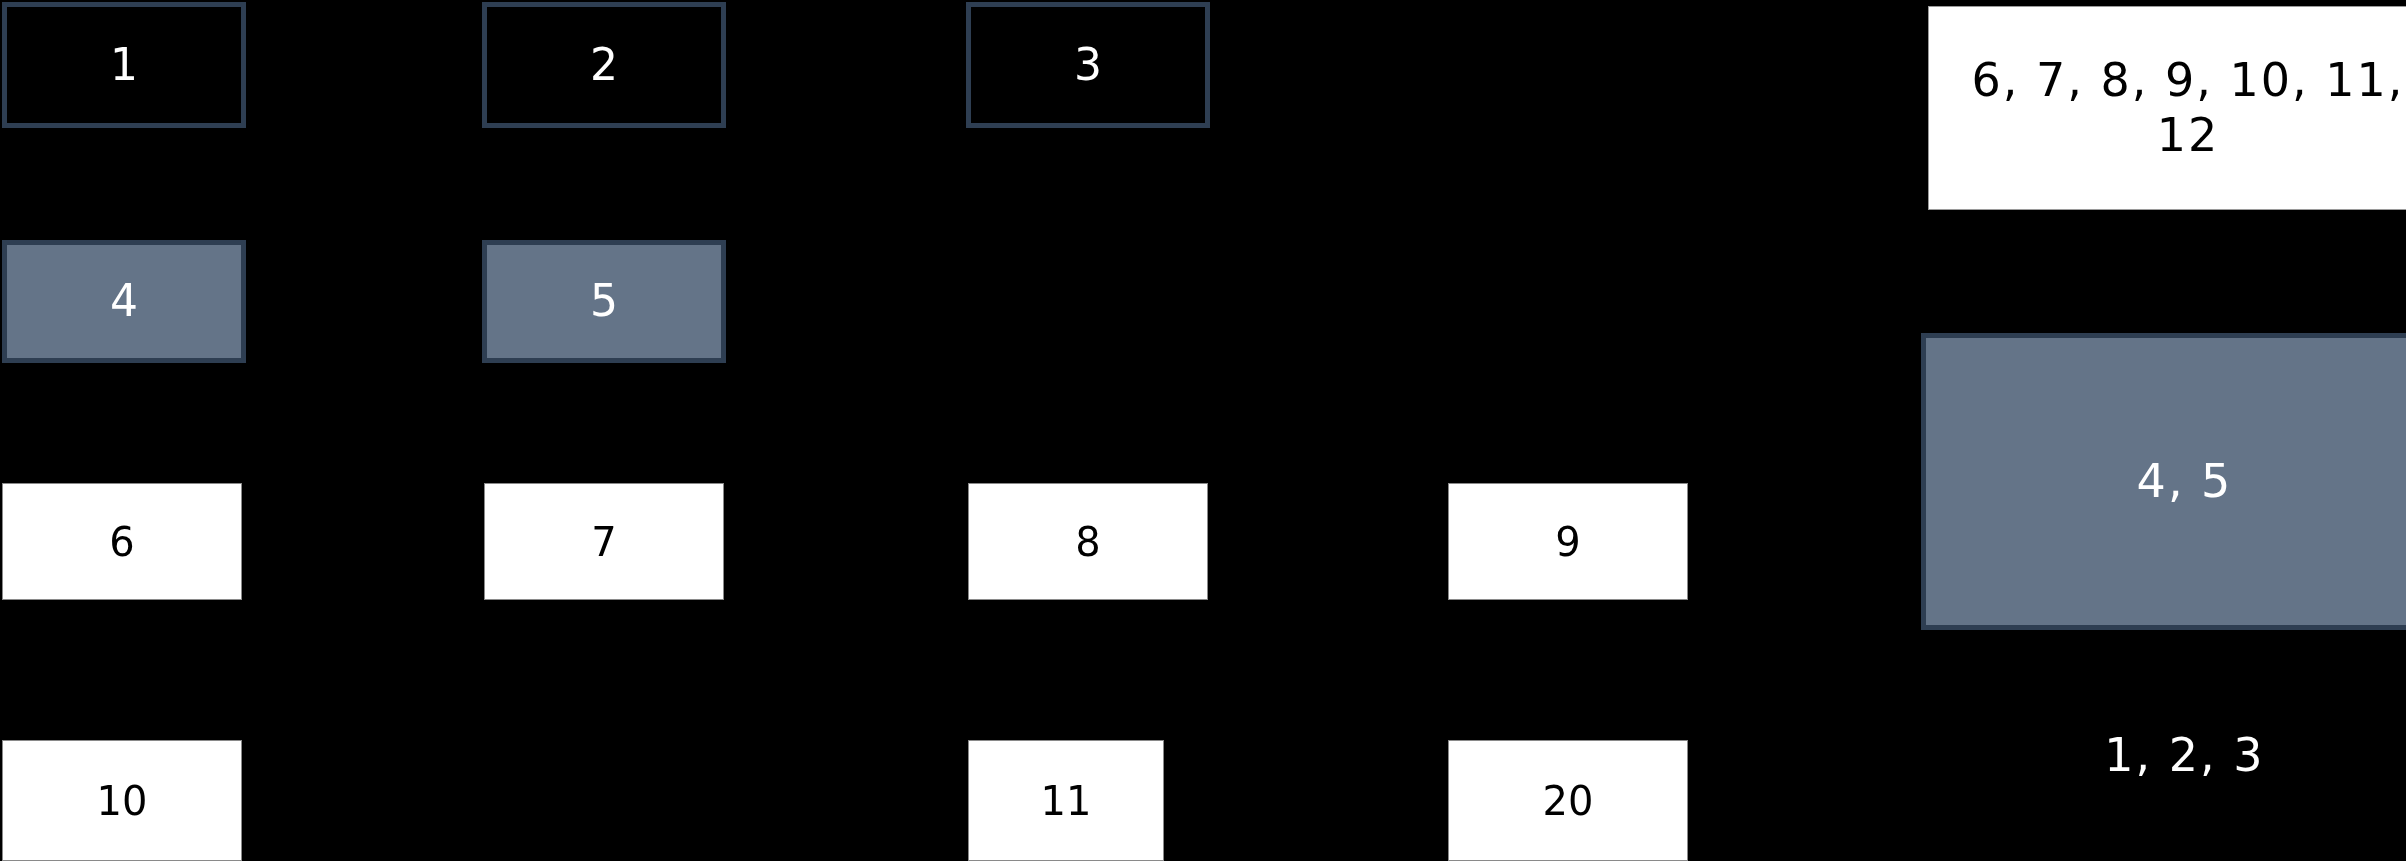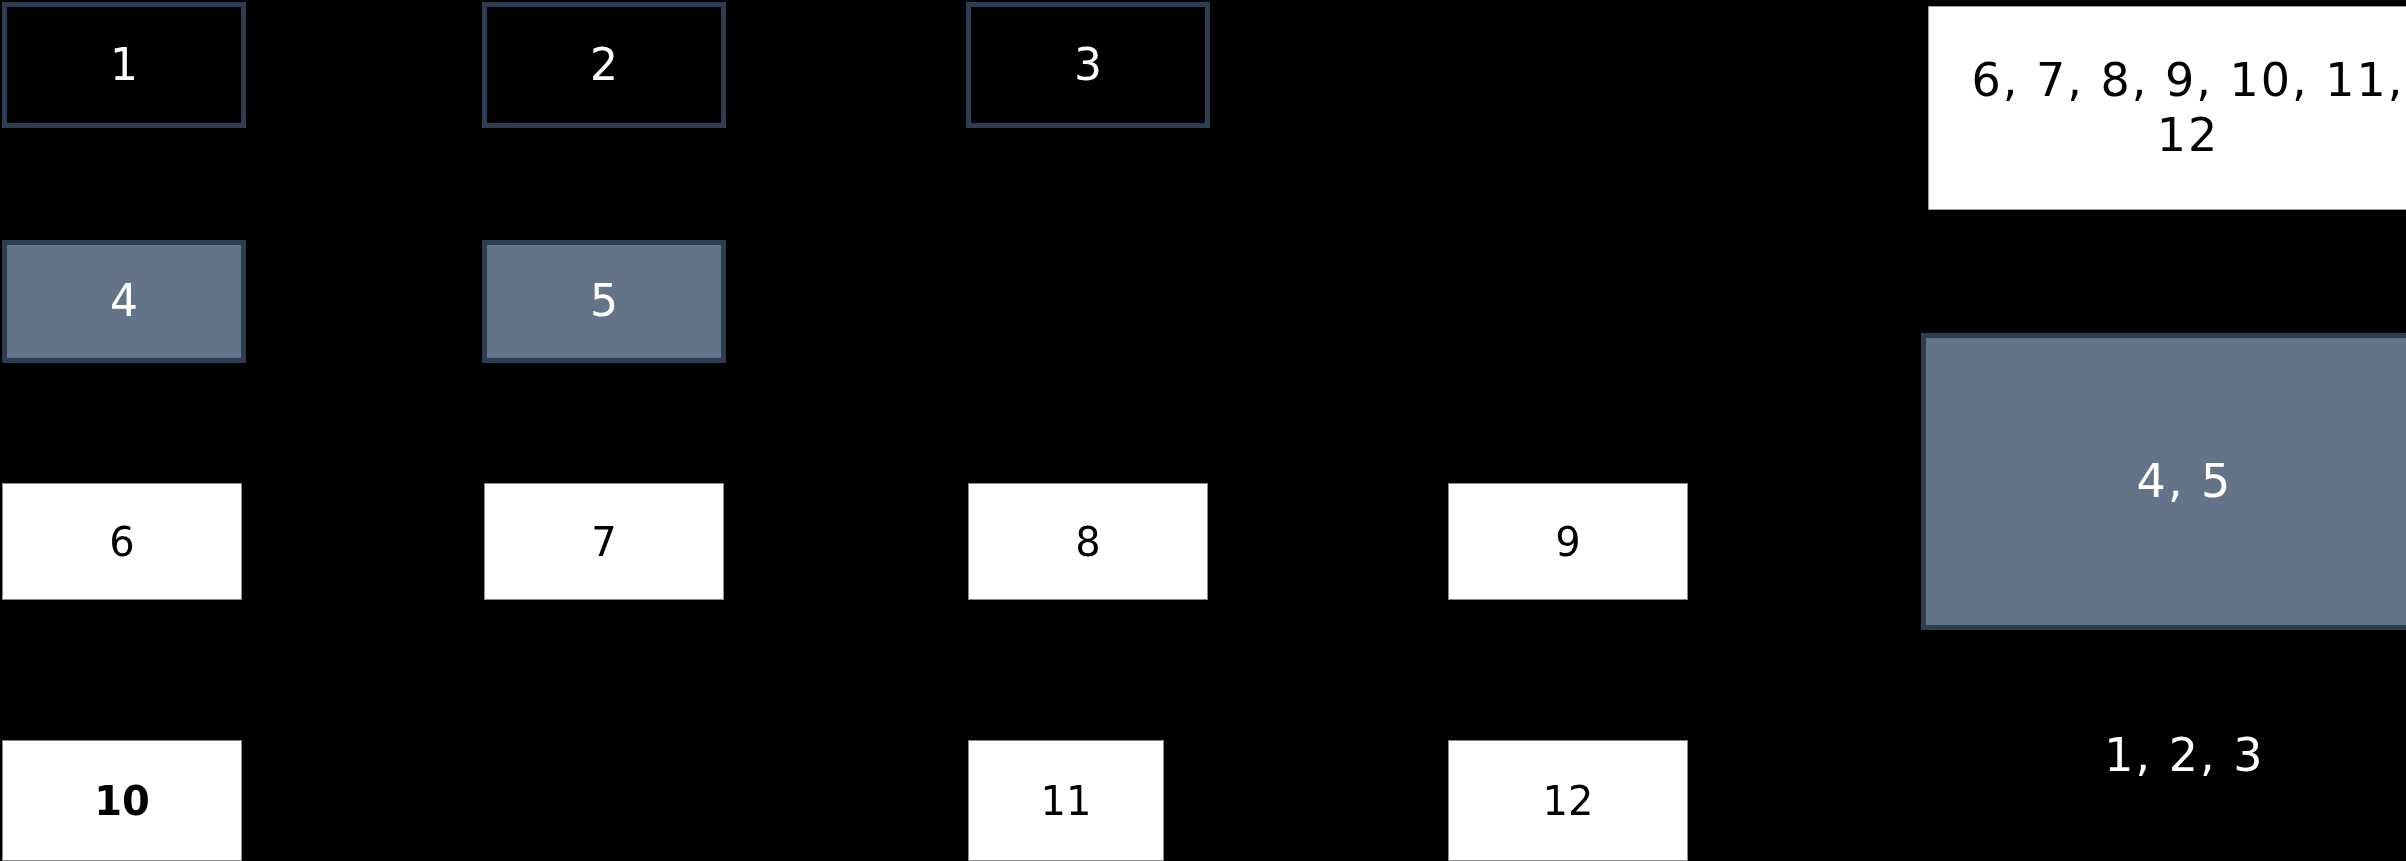--- a/index.html
+++ b/index.html
@@ -97,22 +97,22 @@
       <div class="node slate" style="left: 2px; top: 240px; width: 244px; height: 123px;">4</div>
       <div class="node slate" style="left: 482px; top: 240px; width: 244px; height: 123px;">5</div>
     </div>
     <div style="position: absolute; left: 0px; top: 0px; width: 100%; height: 0px;">
       <div class="node light" style="left: 2px; top: 483px; width: 240px; height: 117px;">6</div>
       <div class="node light" style="left: 484px; top: 483px; width: 240px; height: 117px;">7</div>
       <div class="node light" style="left: 968px; top: 483px; width: 240px; height: 117px;">8</div>
       <div class="node light" style="left: 1448px; top: 483px; width: 240px; height: 117px;">9</div>
     </div>
     <div style="position: absolute; left: 0px; top: 0px; width: 100%; height: 0px;">
-      <div class="node light" style="left: 2px; top: 740px; width: 240px; height: 121px; font-weight: bold;">10</div>
+      <div class="node light" style="left: 2px; top: 740px; width: 240px; height: 121px;">10</div>
       <div class="node light" style="left: 968px; top: 740px; width: 196px; height: 121px;">11</div>
-      <div class="node light" style="left: 1448px; top: 740px; width: 240px; height: 121px;">12</div>
+      <div class="node light" style="left: 1448px; top: 740px; width: 240px; height: 121px;">20</div>
     </div>
     <div style="position: absolute; left: 0px; top: 0px;">
       <div class="legend white-card" style="left: 1928px; top: 6px; width: 520px; height: 204px;">6, 7, 8, 9, 10, 11, 12</div>
       <div class="legend slate-card" style="left: 1921px; top: 333px; width: 527px; height: 297px;">4, 5</div>
       <div class="legend plain-text" style="left: 1921px; top: 706px; width: 527px; height: 100px;">1, 2, 3</div>
     </div>
   </div>
 
 </body></html>

